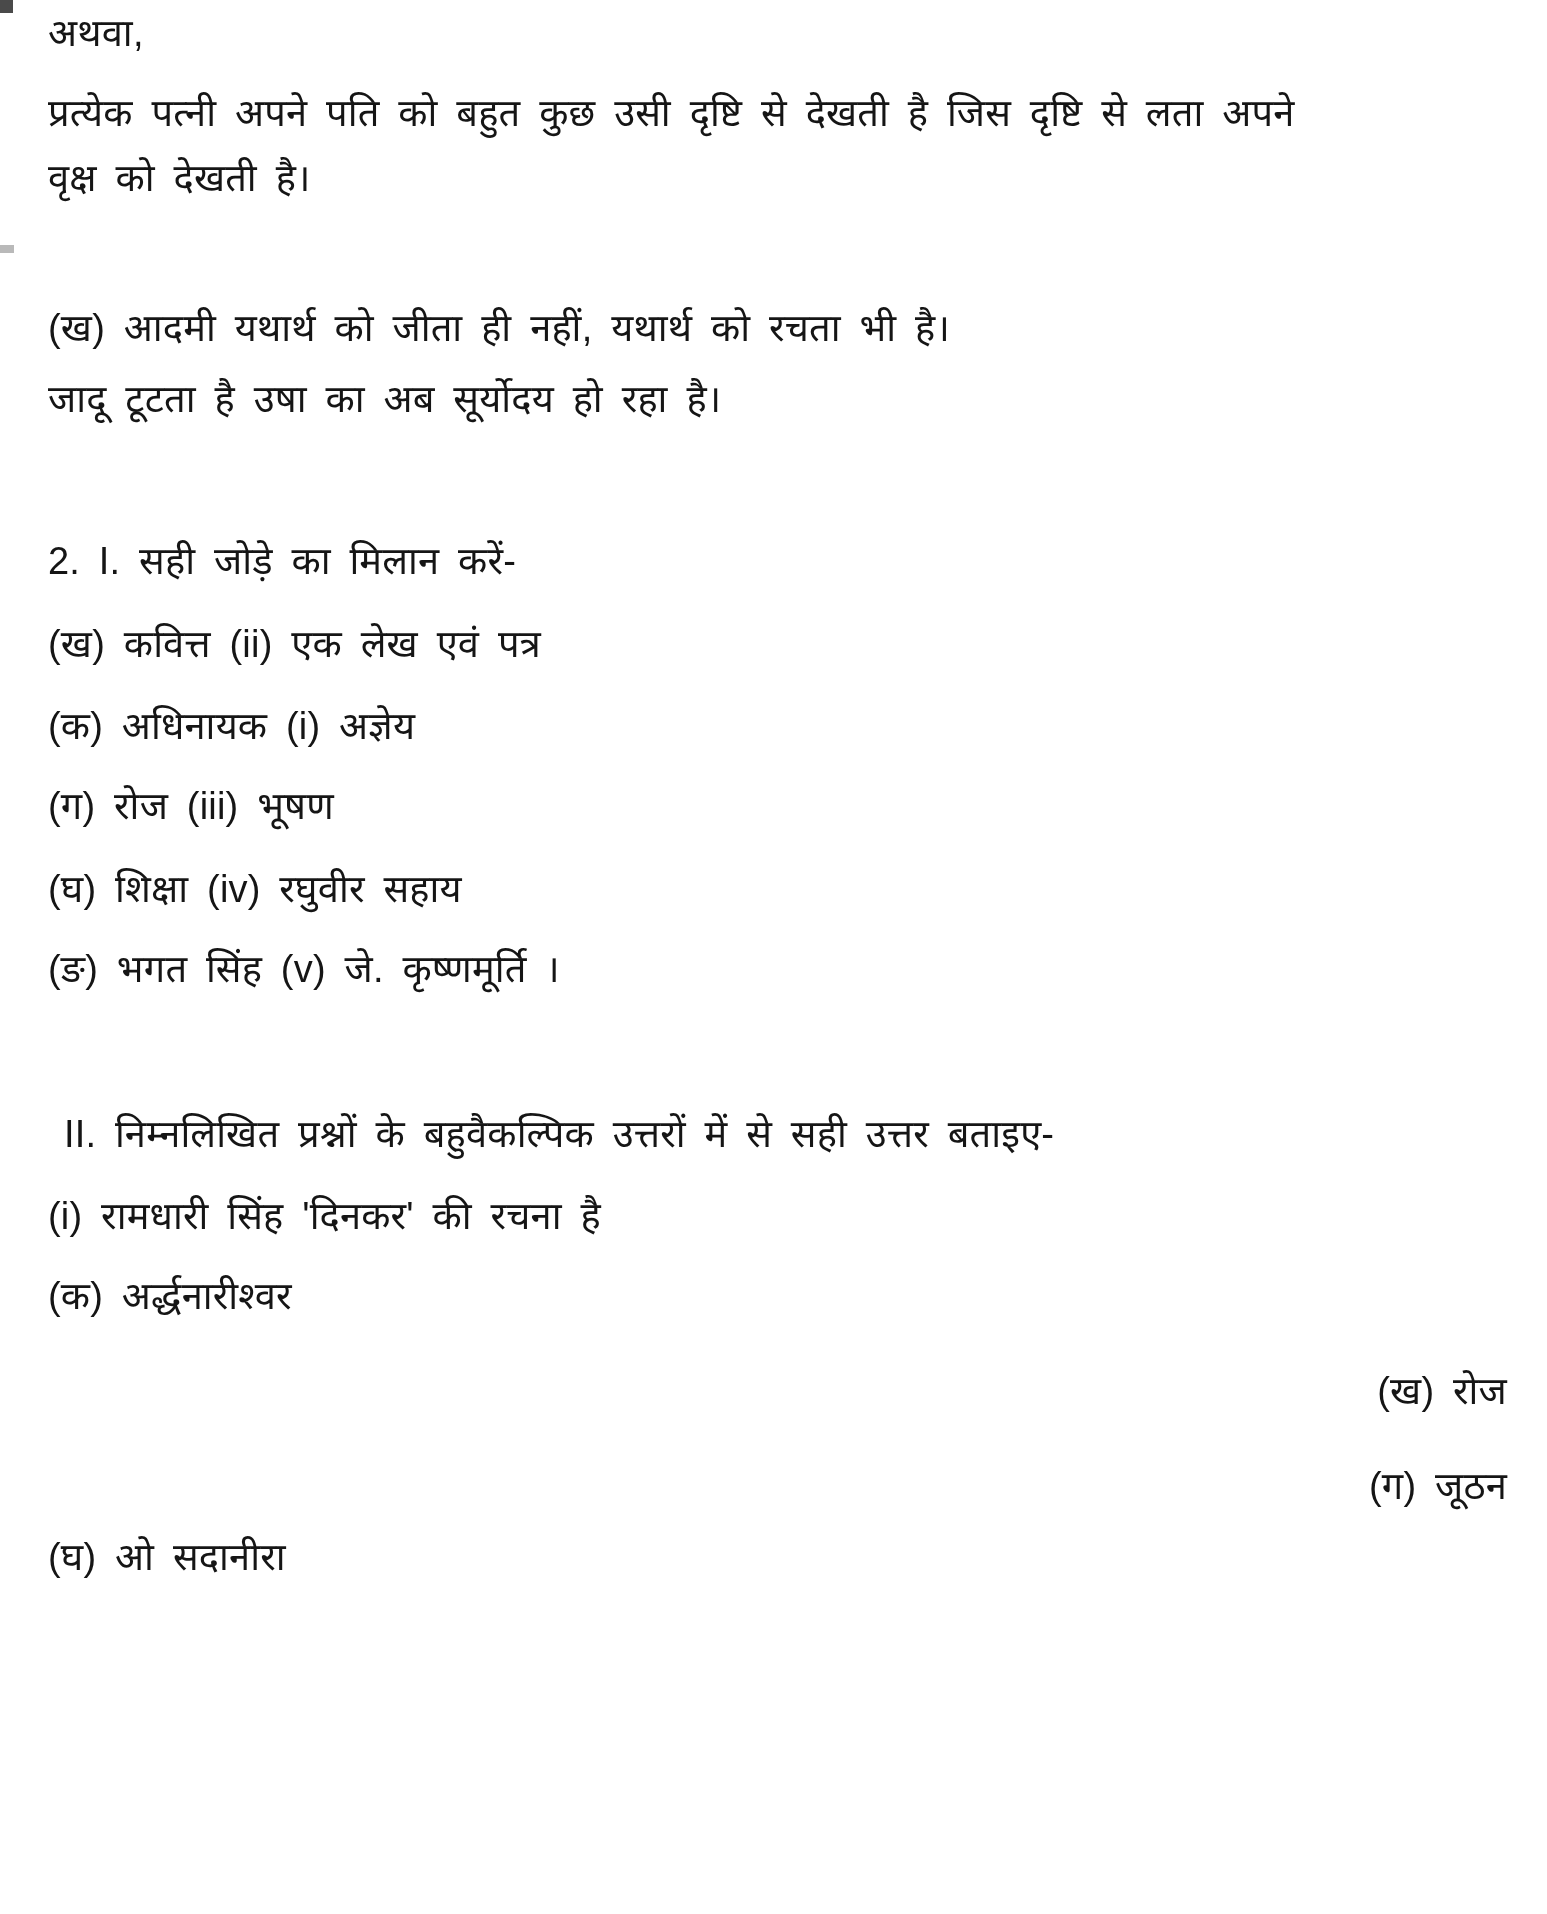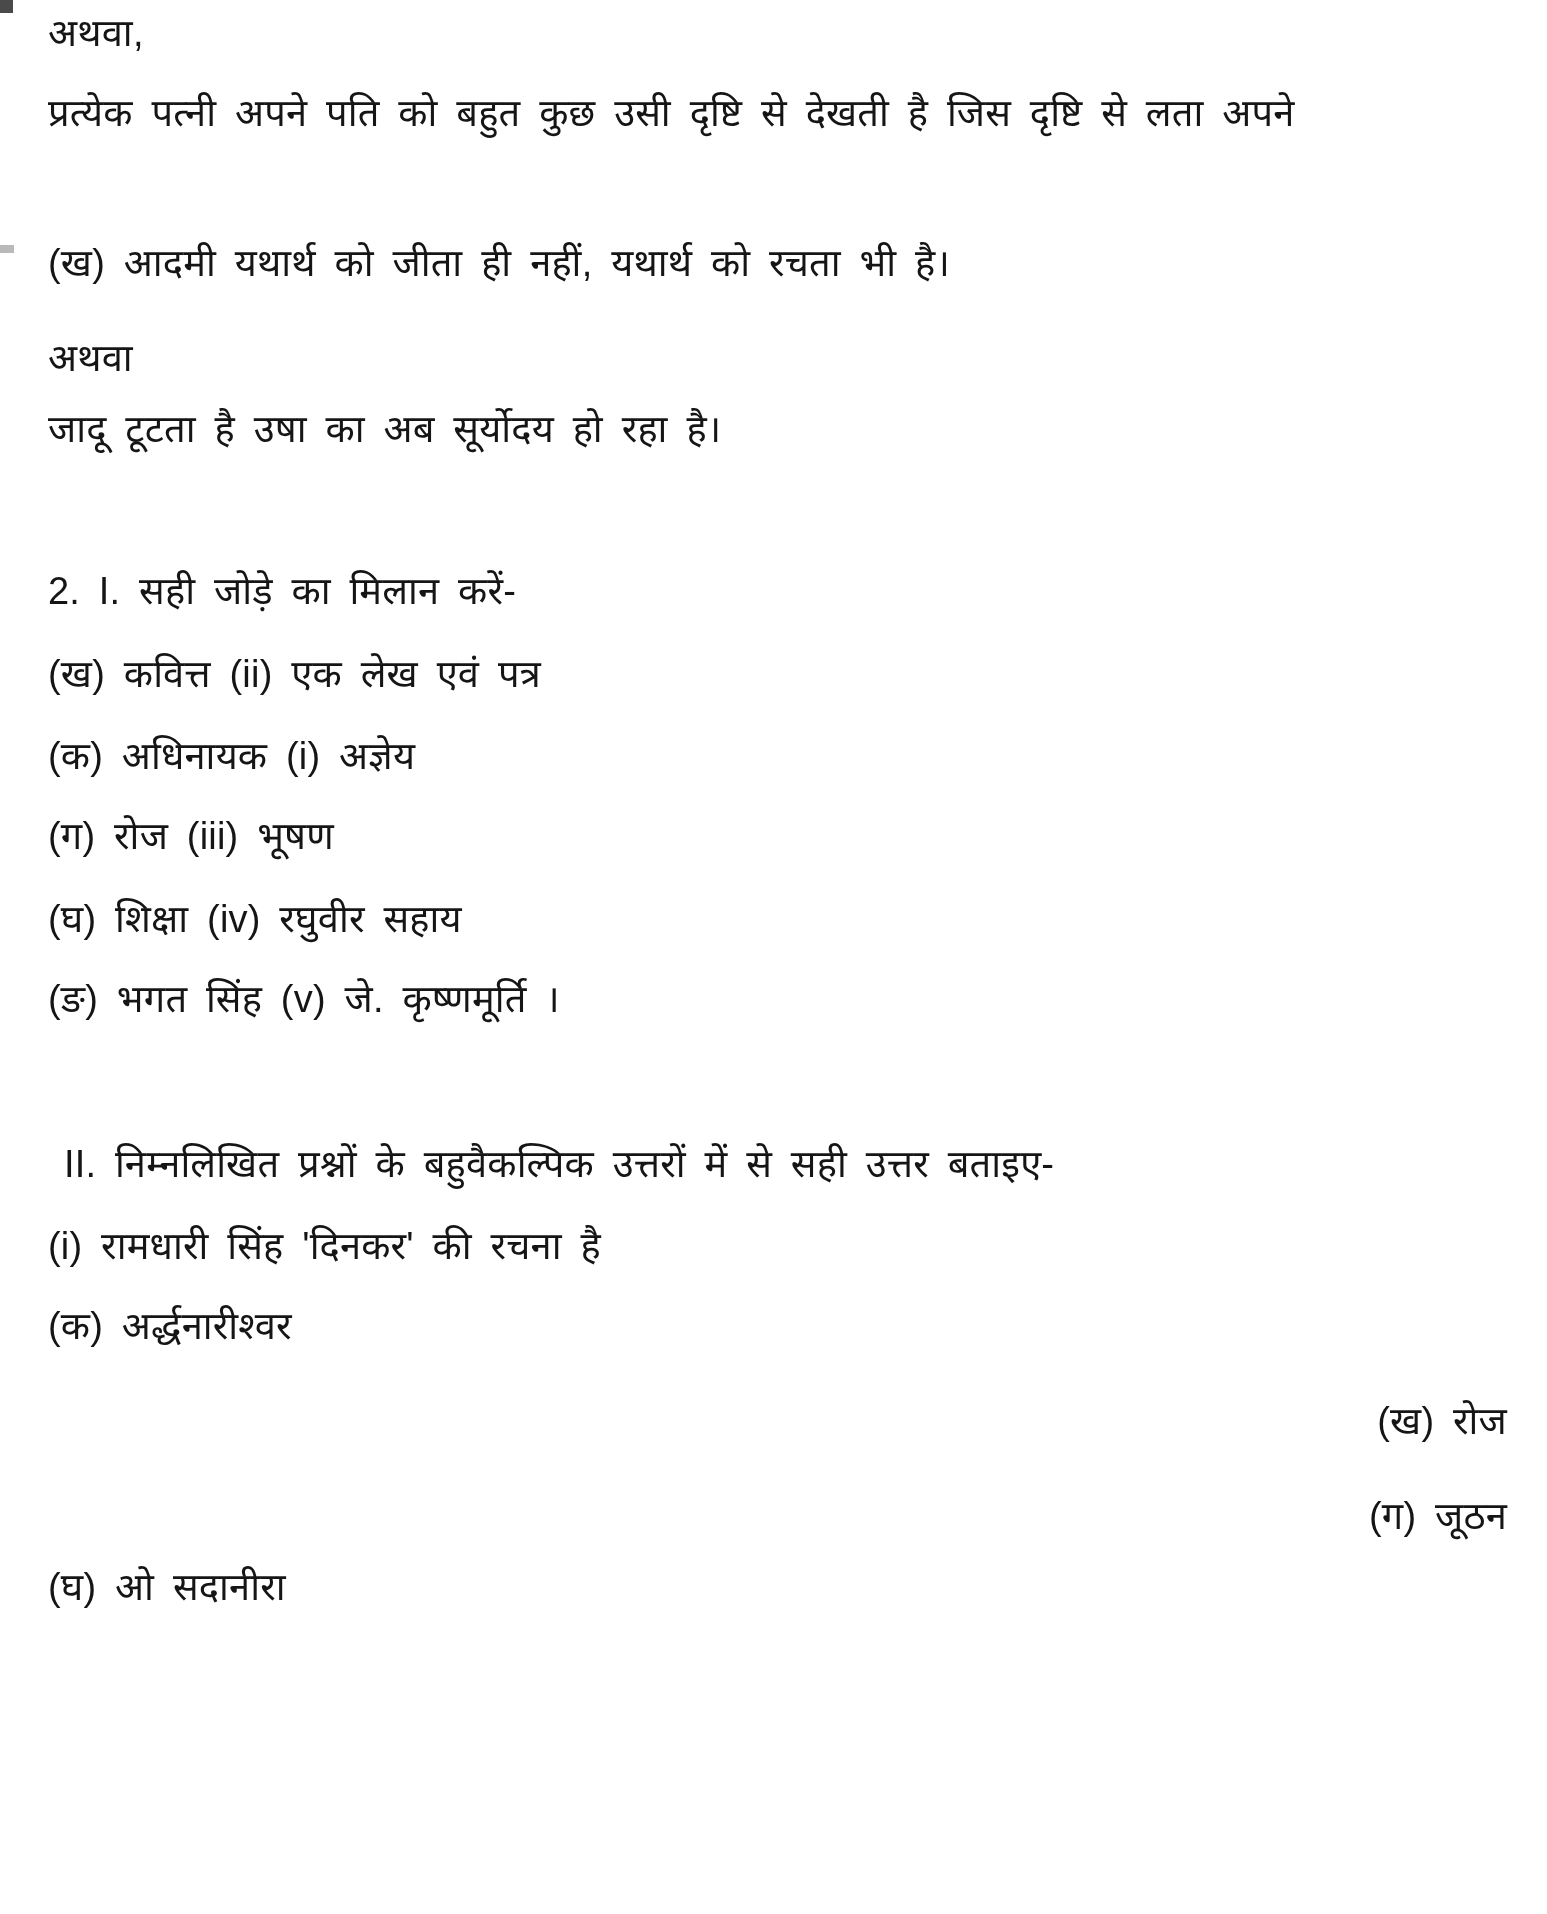--- a/index.html
+++ b/index.html
@@ -61,24 +61,24 @@
 
 <div class="page">
 
   <div class="scan-artifact-1"></div>
   <div class="scan-artifact-2"></div>
 
   <p class="doc-line">अथवा,</p>
 
   <p class="doc-line g25">प्रत्येक पत्नी अपने पति को बहुत कुछ उसी दृष्टि से देखती है जिस दृष्टि से लता अपने</p>
 
+  <p class="doc-line g10">वृक्ष को देखती है।</p>
 
   <p class="doc-line g95">(ख) आदमी यथार्थ को जीता ही नहीं, यथार्थ को रचता भी है।</p>
 
-  <p class="doc-line g40">अथवा</p>
 
   <p class="doc-line g23">जादू टूटता है उषा का अब सूर्योदय हो रहा है।</p>
 
   <p class="doc-line g107">2. I. सही जोड़े का मिलान करें-</p>
 
   <p class="doc-line g28">(ख) कवित्त (ii) एक लेख एवं पत्र</p>
 
   <p class="doc-line g27">(क) अधिनायक (i) अज्ञेय</p>
 
   <p class="doc-line g25">(ग) रोज (iii) भूषण</p>

